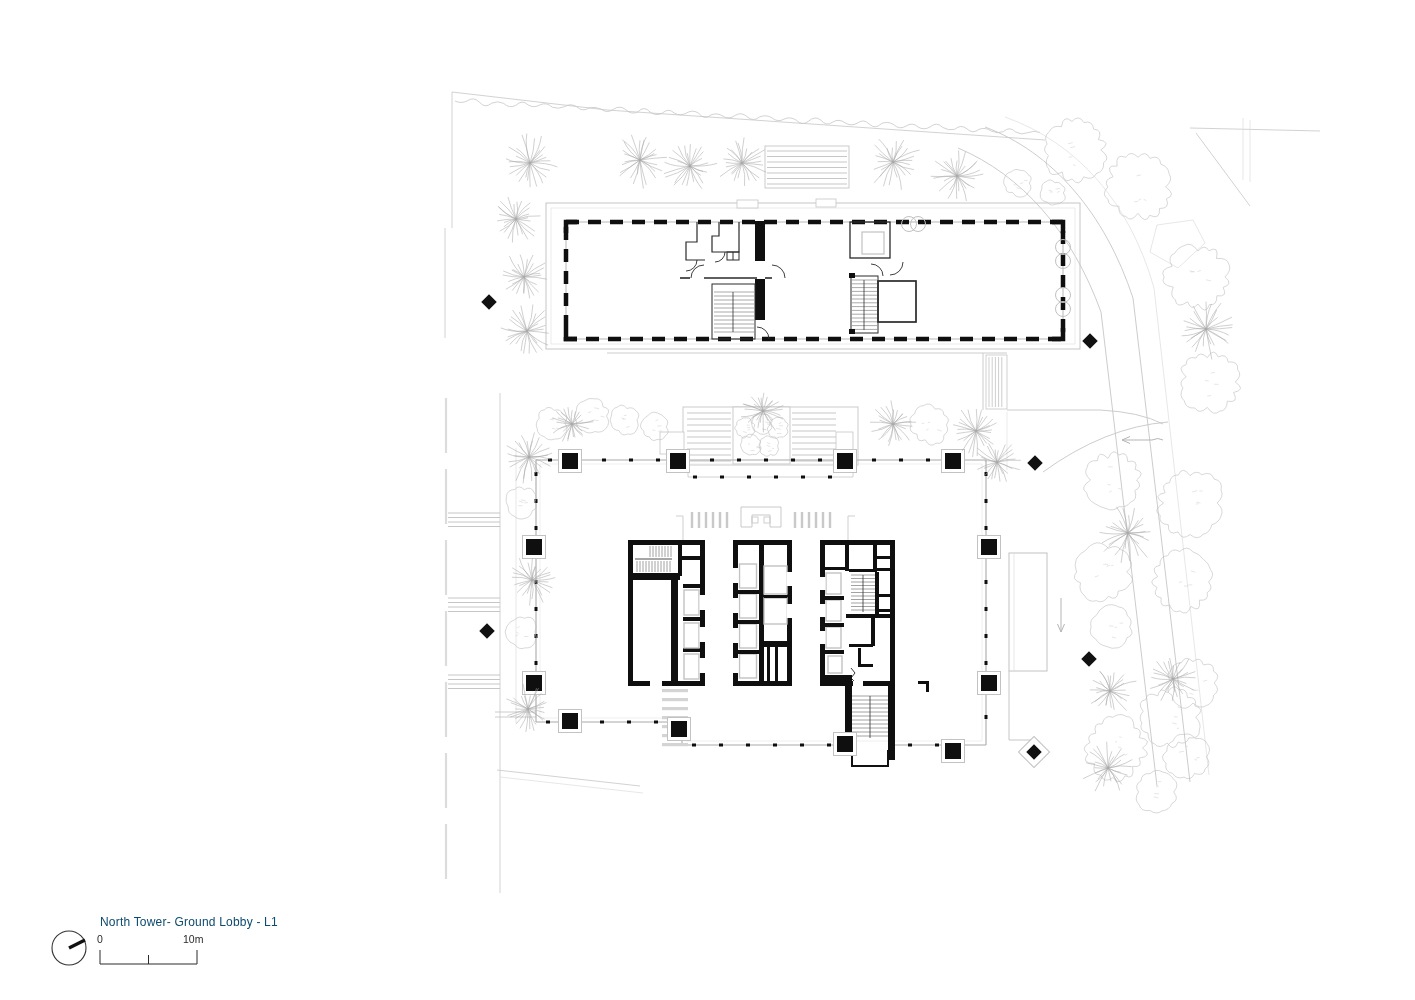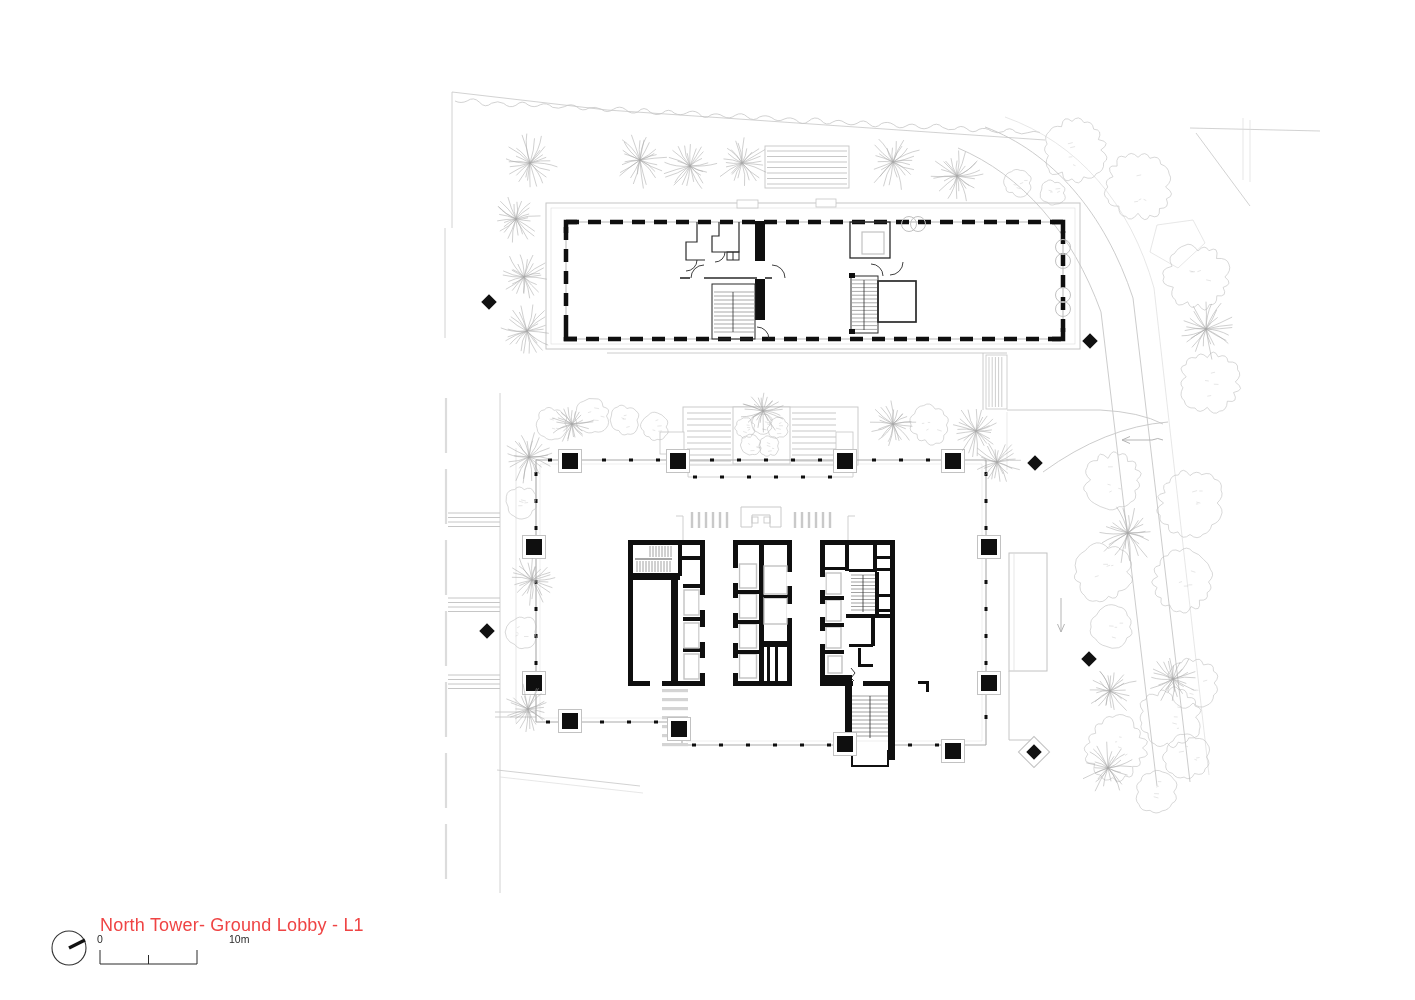--- a/index.html
+++ b/index.html
@@ -1,22 +1,22 @@
 <!DOCTYPE html>
 <html><head>
 <meta charset="utf-8">
 <style>
   html,body{margin:0;padding:0;background:#ffffff;}
   .canvas{position:relative;width:1415px;height:1000px;background:#ffffff;overflow:hidden;
           font-family:"Liberation Sans",sans-serif;}
   #plan{position:absolute;left:0;top:0;}
   .title-block{position:absolute;left:0;top:0;width:100%;height:100%;pointer-events:none;}
-  .plan-title{position:absolute;left:100px;top:915px;font-size:18px;color:#ef4444;letter-spacing:.2px;}
+  .plan-title{position:absolute;left:100px;top:915px;font-size:12px;color:#0c4a6e;letter-spacing:.2px;}
   .scale-zero{position:absolute;left:97px;top:933px;font-size:10.5px;color:#2a2a2a;}
-  .scale-ten{position:absolute;left:183px;top:933px;font-size:10.5px;color:#2a2a2a;margin-left:46px;}
+  .scale-ten{position:absolute;left:183px;top:933px;font-size:10.5px;color:#2a2a2a;}
   .compass{position:absolute;left:47px;top:926px;}
 </style>
 </head>
 <body>
 
 <div class="canvas">
   <svg id="plan" width="1415" height="1000" viewBox="0 0 1415 1000">
       <g>
         <line x1="452" y1="92" x2="452" y2="228" stroke="#c6c6c6" stroke-width="0.8"></line>
         <line x1="445" y1="228" x2="445" y2="338" stroke="#c6c6c6" stroke-width="0.8"></line>

